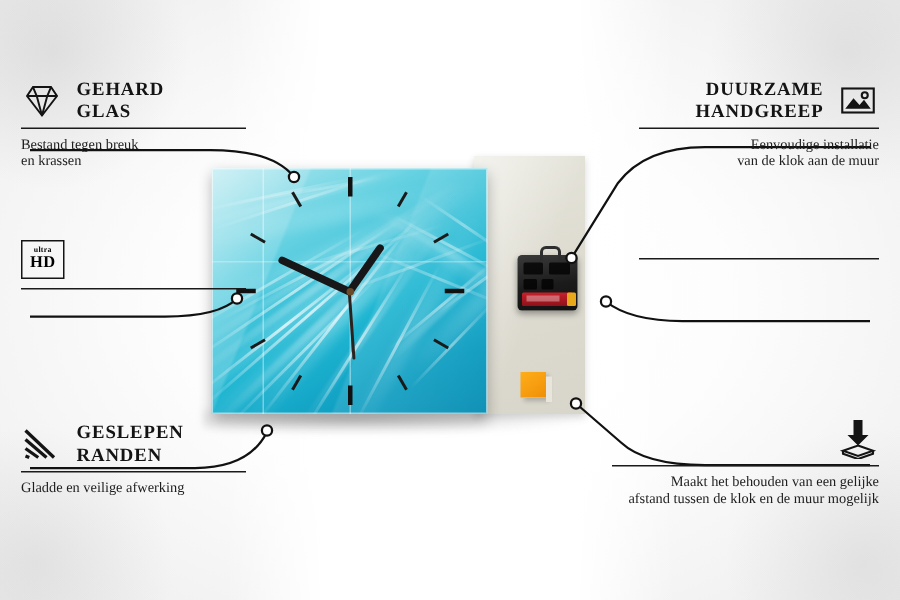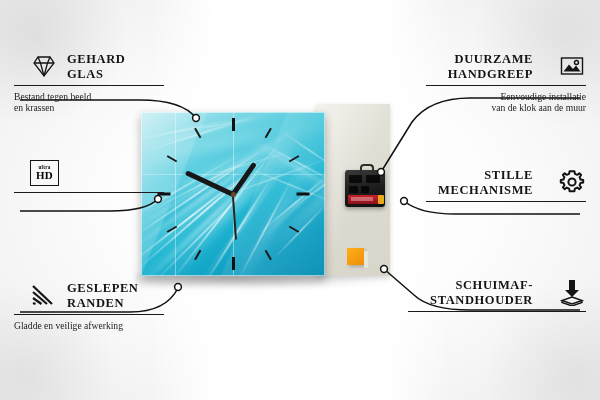--- a/index.html
+++ b/index.html
@@ -64,29 +64,29 @@
     background:linear-gradient(145deg,#ffae1a,#ef8f08);box-shadow:2px 2px 3px rgba(0,0,0,.20);}
   .foam:after{content:"";position:absolute;right:-4px;top:3px;width:4px;height:17px;background:#e8e6dc;}
   .photoshadow{position:absolute;left:-6px;top:168px;width:262px;height:18px;
     background:radial-gradient(ellipse at 38% 40%, rgba(90,90,90,.30), rgba(90,90,90,0) 70%);filter:blur(2px);}
 
   
   #wires{position:absolute;left:0;top:0;width:600px;height:400px;pointer-events:none;}
 
   
   .feat{position:absolute;}
-  .feat .hrow{display:flex;gap:9px;}
+  .feat .hrow{display:flex;align-items:center;gap:9px;}
   .feat.right .hrow{flex-direction:row;justify-content:flex-end;}
   .ttl{font-weight:bold;font-size:12.5px;line-height:14.5px;letter-spacing:.6px;color:#141414;
     text-transform:uppercase;white-space:pre-line;}
   .feat.right .ttl{text-align:right;}
   .rule{height:1px;background:#1a1a1a;margin:4px 0 5px 0;}
   .desc{font-size:9.6px;line-height:11.4px;color:#1d1d1d;white-space:pre-line;}
   .feat.right .desc{text-align:right;}
-  .ico{flex:0 0 auto;width:28px;height:28px;display:block;margin-left:16px;}
+  .ico{flex:0 0 auto;width:28px;height:28px;display:block;}
   .ico svg{display:block;}
 
   .f-gehard{left:14px;top:52px;width:150px;}
   .f-gehard .rule{width:150px;}
   .f-print{left:14px;top:160px;width:150px;}
   .f-print .rule{width:150px;}
   .f-geslepen{left:14px;top:281px;width:150px;}
   .f-geslepen .rule{width:150px;}
   .f-duurzame{right:14px;top:52px;width:160px;}
   .f-duurzame .rule{width:160px;margin-left:auto;}
@@ -216,21 +216,21 @@
       <span class="ico">
         <svg width="28" height="28" viewBox="0 0 28 28" fill="none" stroke="#141414" stroke-width="1.3">
           <path d="M4 11 L8 5 L20 5 L24 11 L14 24 Z"></path>
           <path d="M4 11 L24 11 M8 5 L10.5 11 L14 24 M20 5 L17.5 11 L14 24 M10.5 11 L17.5 11"></path>
         </svg>
       </span>
       <span class="ttl">GEHARD
 GLAS</span>
     </div>
     <div class="rule"></div>
-    <div class="desc">Bestand tegen beeld
+    <div class="desc">Bestand tegen breuk
 en krassen</div>
   </div>
 
   <div class="feat f-print">
     <div class="hrow">
       <span class="ico">
         <span class="hdbox">
           <span class="u">ultra</span>
           <span class="h">HD</span>
         </span>
@@ -267,40 +267,30 @@
           <circle cx="18.5" cy="10.5" r="2"></circle>
         </svg>
       </span>
     </div>
     <div class="rule"></div>
     <div class="desc">Eenvoudige installatie
 van de klok aan de muur</div>
   </div>
 
   <div class="feat right f-stille">
-    <div class="hrow">
-      <span class="ttl">STILLE
-MECHANISME</span>
-      <span class="ico">
-        <svg width="28" height="28" viewBox="0 0 28 28" fill="none" stroke="#141414" stroke-width="2">
-          <path d="M14 3.2 l2.4 0 .5 2.6 2.3 1 2.2-1.5 1.7 1.7 -1.5 2.2 1 2.3 2.6 .5 0 2.4 -2.6 .5 -1 2.3 1.5 2.2 -1.7 1.7 -2.2-1.5 -2.3 1 -.5 2.6 -2.4 0 -2.4 0 -.5-2.6 -2.3-1 -2.2 1.5 -1.7-1.7 1.5-2.2 -1-2.3 -2.6-.5 0-2.4 2.6-.5 1-2.3 -1.5-2.2 1.7-1.7 2.2 1.5 2.3-1 .5-2.6 z" stroke-linejoin="round"></path>
-          <circle cx="14" cy="14" r="3.6"></circle>
-        </svg>
-      </span>
-    </div>
     <div class="rule"></div>
   </div>
 
   <div class="feat right f-schuim">
     <div class="hrow">
-      <span class="ttl">SCHUIMAF-
-STANDHOUDER</span>
       <span class="ico">
         <svg width="28" height="28" viewBox="0 0 28 28" fill="none" stroke="#141414" stroke-width="1.4">
           <path d="M11 2 L17 2 L17 12 L21 12 L14 19 L7 12 L11 12 Z" fill="#141414" stroke="none"></path>
           <path d="M14 19 L24 22.5 L14 26 L4 22.5 Z"></path>
           <path d="M4 22.5 L4 24.5 L14 28 L24 24.5 L24 22.5"></path>
         </svg>
       </span>
     </div>
     <div class="rule"></div>
+    <div class="desc">Maakt het behouden van een gelijke
+afstand tussen de klok en de muur mogelijk</div>
   </div>
 </div>
 
 </body></html>

